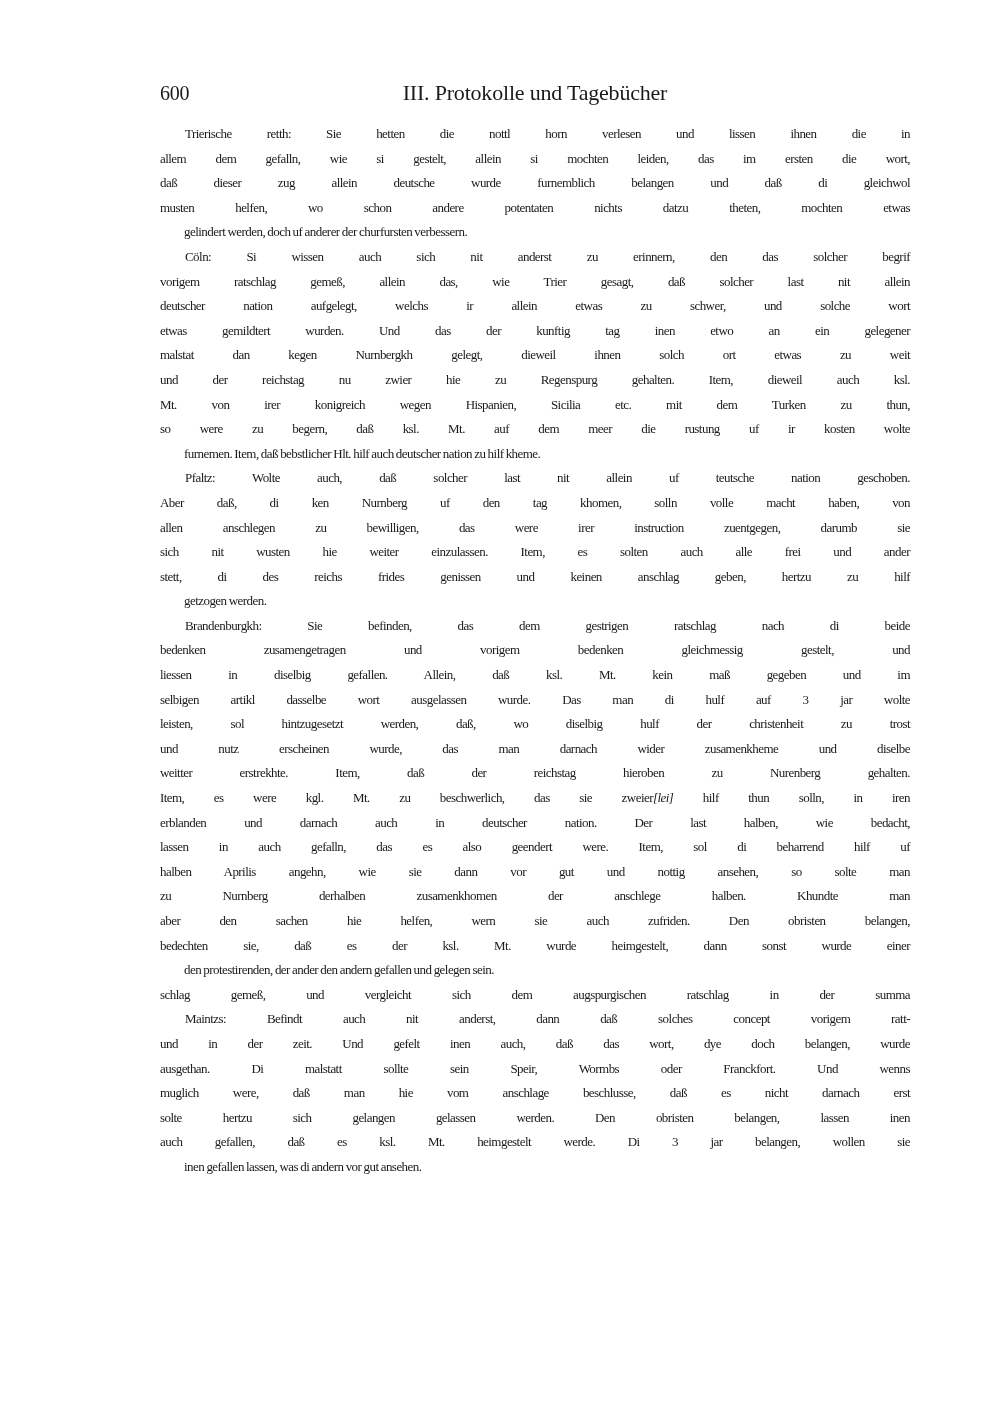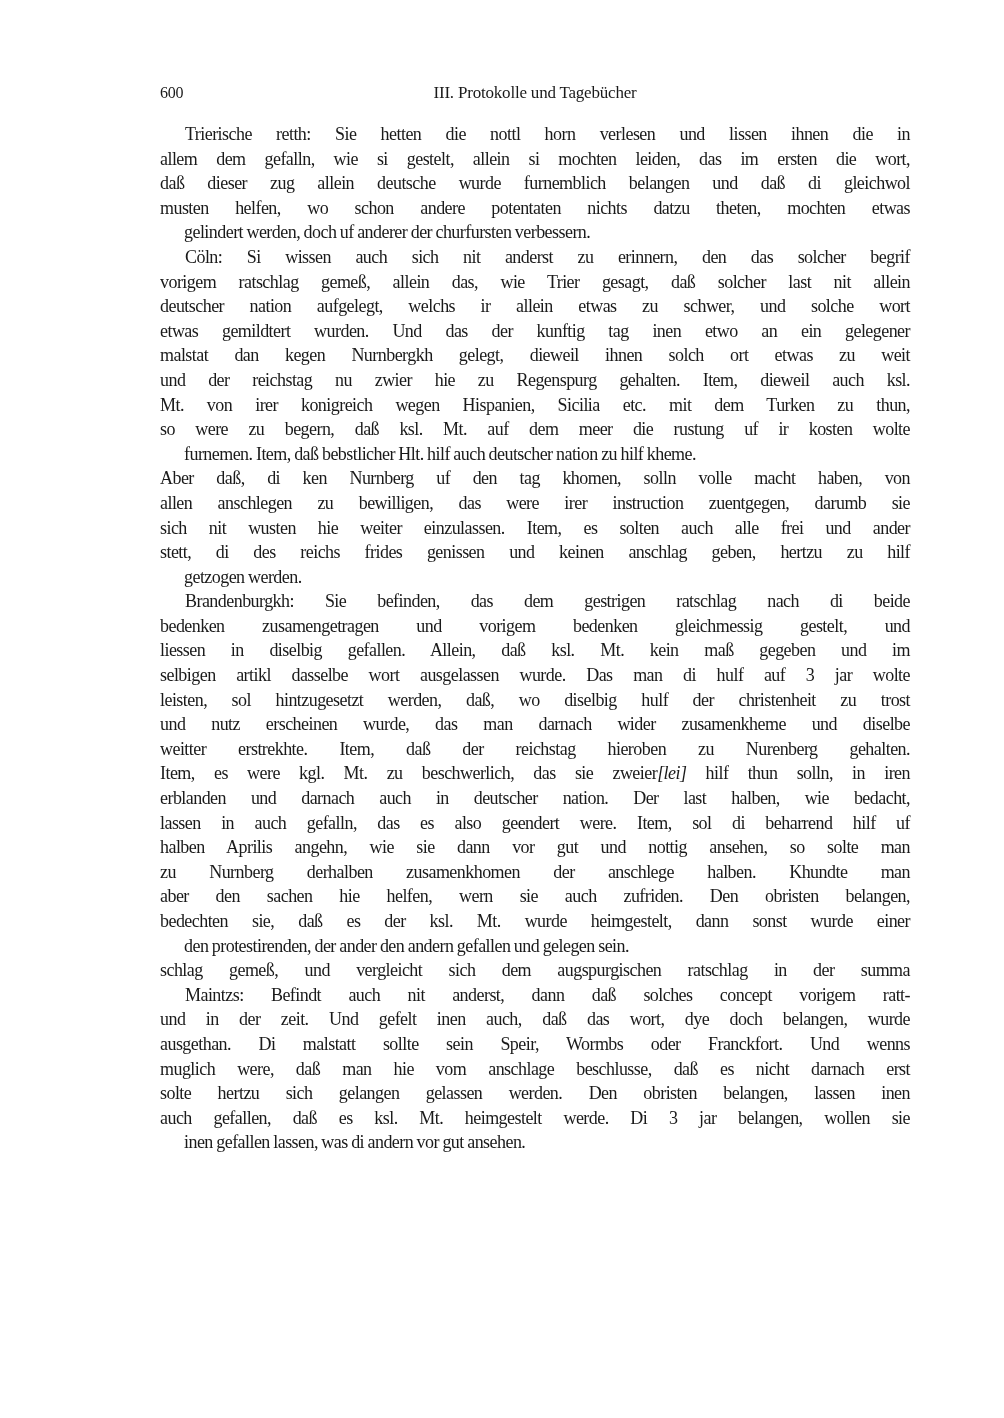--- a/index.html
+++ b/index.html
@@ -7,33 +7,33 @@
   .page {
     position: absolute; left: 0; top: 0; width: 1004px; height: 1418px;
     font-family: "Liberation Serif", "DejaVu Serif", serif;
     color: #1a1a1a;
   }
   .running-head {
     position: absolute; left: 160px; top: 80px; width: 750px; height: 26px;
   }
   .page-number {
     position: absolute; left: 0; top: 0;
-    font-size: 16px; line-height: 26px; letter-spacing: -0.3px;
+    font-size: 20px; line-height: 26px; letter-spacing: -0.3px;
   }
   .section-title {
     position: absolute; left: 0; right: 0; top: 1px; text-align: center;
-    font-size: 17px; line-height: 24px; letter-spacing: -0.2px;
+    font-size: 22px; line-height: 24px; letter-spacing: -0.2px;
   }
   .body-text {
     position: absolute; left: 160px; top: 122px; width: 750px;
   }
   .para { margin: 0; }
   .line {
     display: block; height: 24.6px; line-height: 24.6px;
-    font-size: 18px; letter-spacing: -0.55px; word-spacing: -0.5px;
+    font-size: 13px; letter-spacing: -0.55px; word-spacing: -0.5px;
     text-align: justify; text-align-last: justify; white-space: nowrap;
   }
   .line.indent { padding-left: 25px; }
   .line.last { text-align-last: left; margin-left: 24px; }
   .it { font-style: italic; }
 </style>
 </head>
 <body>
 
 <div class="page">
@@ -59,20 +59,21 @@
       <span class="line">deutscher nation aufgelegt, welchs ir allein etwas zu schwer, und solche wort</span>
       <span class="line">etwas gemildtert wurden. Und das der kunftig tag inen etwo an ein gelegener</span>
       <span class="line">malstat dan kegen Nurnbergkh gelegt, dieweil ihnen solch ort etwas zu weit</span>
       <span class="line">und der reichstag nu zwier hie zu Regenspurg gehalten. Item, dieweil auch ksl.</span>
       <span class="line">Mt. von irer konigreich wegen Hispanien, Sicilia etc. mit dem Turken zu thun,</span>
       <span class="line">so were zu begern, daß ksl. Mt. auf dem meer die rustung uf ir kosten wolte</span>
       <span class="line last">furnemen. Item, daß bebstlicher Hlt. hilf auch deutscher nation zu hilf kheme.</span>
     </div>
 
     <div class="para">
+      <span class="line indent">Pfaltz: Wolte auch, daß solcher last nit allein uf teutsche nation geschoben.</span>
       <span class="line">Aber daß, di ken Nurnberg uf den tag khomen, solln volle macht haben, von</span>
       <span class="line">allen anschlegen zu bewilligen, das were irer instruction zuentgegen, darumb sie</span>
       <span class="line">sich nit wusten hie weiter einzulassen. Item, es solten auch alle frei und ander</span>
       <span class="line">stett, di des reichs frides genissen und keinen anschlag geben, hertzu zu hilf</span>
       <span class="line last">getzogen werden.</span>
     </div>
 
     <div class="para">
       <span class="line indent">Brandenburgkh: Sie befinden, das dem gestrigen ratschlag nach di beide</span>
       <span class="line">bedenken zusamengetragen und vorigem bedenken gleichmessig gestelt, und</span>

